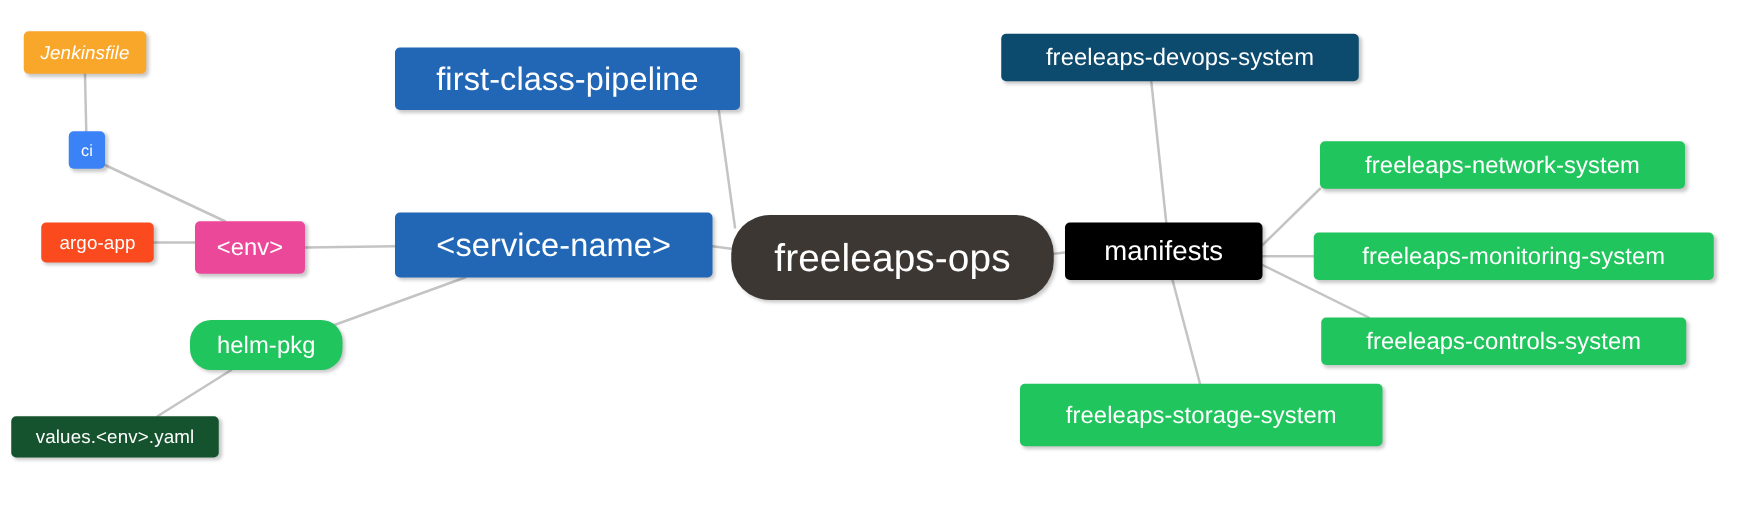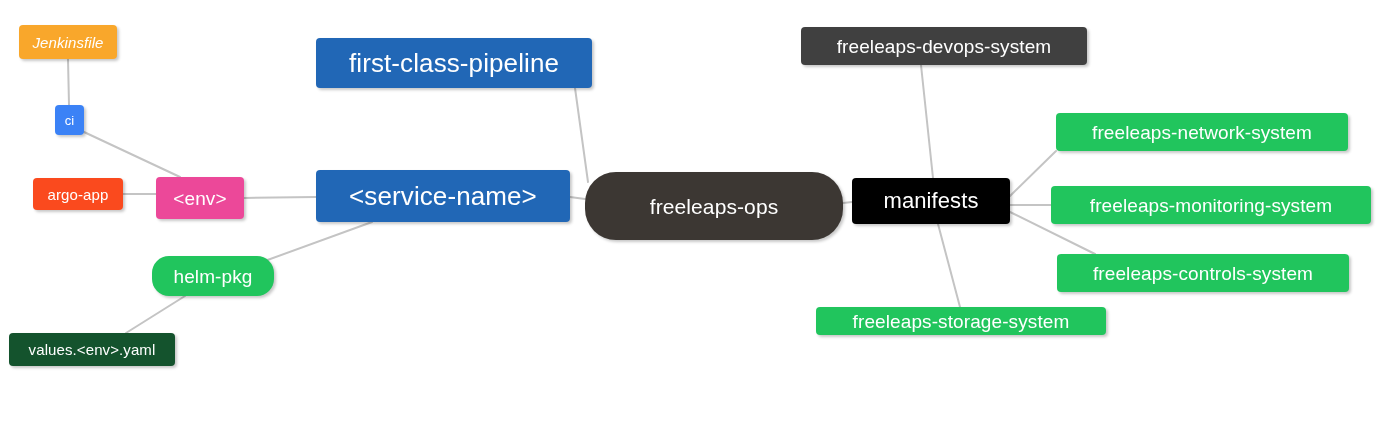--- a/index.html
+++ b/index.html
@@ -35,21 +35,21 @@
     letter-spacing: 0.1px;
     box-shadow: 2px 2px 3px rgba(0,0,0,0.22);
     line-height: 1;
   }
   .node-root {
     background: #3C3733;
     font-size: 29px;
     border-radius: 3px;
   }
 
-  .sz-xl { font-size: 21px; border-radius: 31px; }
+  .sz-xl { font-size: 31px; border-radius: 31px; }
   .sz-lg { font-size: 26px; }
   .sz-md { font-size: 22px; }
   .sz-sm { font-size: 19px; }
   .sz-xs { font-size: 15px; }
   .sz-xxs{ font-size: 13px; }
 </style>
 </head>
 <body>
 
 <div id="canvas">
@@ -93,29 +93,29 @@
       </div>
       <div class="node sz-xs" style="left: 33px; top: 178px; width: 90px; height: 32px; background: rgb(250, 74, 30);">
         <span>argo-app</span>
       </div>
       <div class="node sz-xs" style="left: 19px; top: 25px; width: 98px; height: 34px; background: rgb(249, 167, 43); font-style: italic;">
         <span>Jenkinsfile</span>
       </div>
       <div class="node sz-xs" style="left: 9px; top: 333px; width: 166px; height: 33px; background: #14532d;">
         <span>values.&lt;env&gt;.yaml</span>
       </div>
-      <div class="node sz-sm" style="left: 801px; top: 27px; width: 286px; height: 38px; background: #404040;">
+      <div class="node sz-sm" style="left: 801px; top: 27px; width: 286px; height: 38px; background: #0c4a6e;">
         <span>freeleaps-devops-system</span>
       </div>
       <div class="node sz-sm" style="left: 1056px; top: 113px; width: 292px; height: 38px; background: rgb(33, 197, 93);">
         <span>freeleaps-network-system</span>
       </div>
       <div class="node sz-sm" style="left: 1051px; top: 186px; width: 320px; height: 38px; background: rgb(33, 197, 93);">
         <span>freeleaps-monitoring-system</span>
       </div>
       <div class="node sz-sm" style="left: 1057px; top: 254px; width: 292px; height: 38px; background: rgb(33, 197, 93);">
         <span>freeleaps-controls-system</span>
       </div>
-      <div class="node sz-sm" style="left: 816px; top: 307px; width: 290px; height: 28px; background: rgb(33, 197, 93);">
+      <div class="node sz-sm" style="left: 816px; top: 307px; width: 290px; height: 50px; background: rgb(33, 197, 93);">
         <span>freeleaps-storage-system</span>
       </div>
     </div>
 </div>
 
 </body></html>

